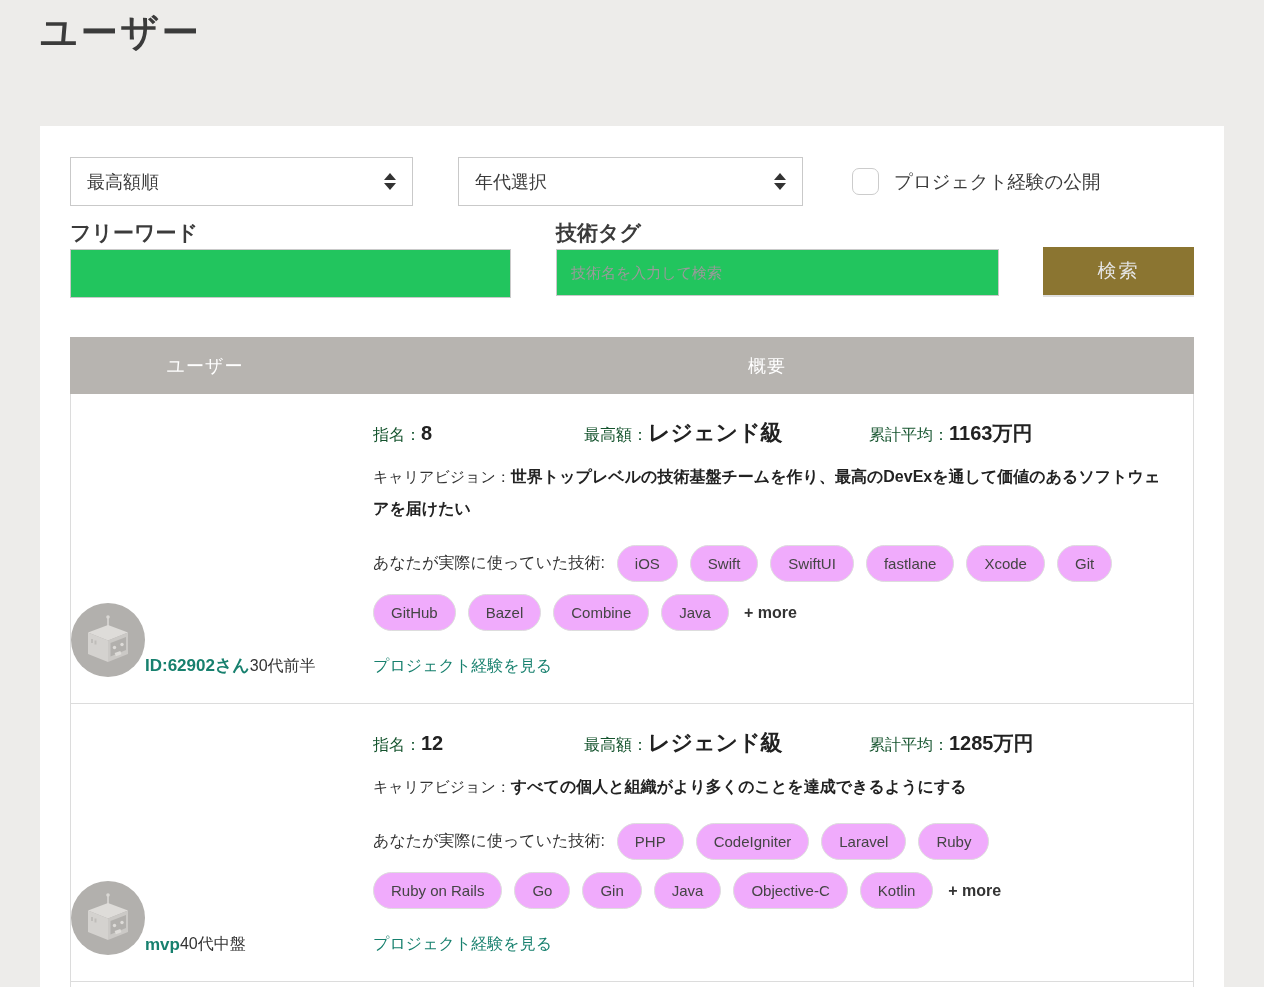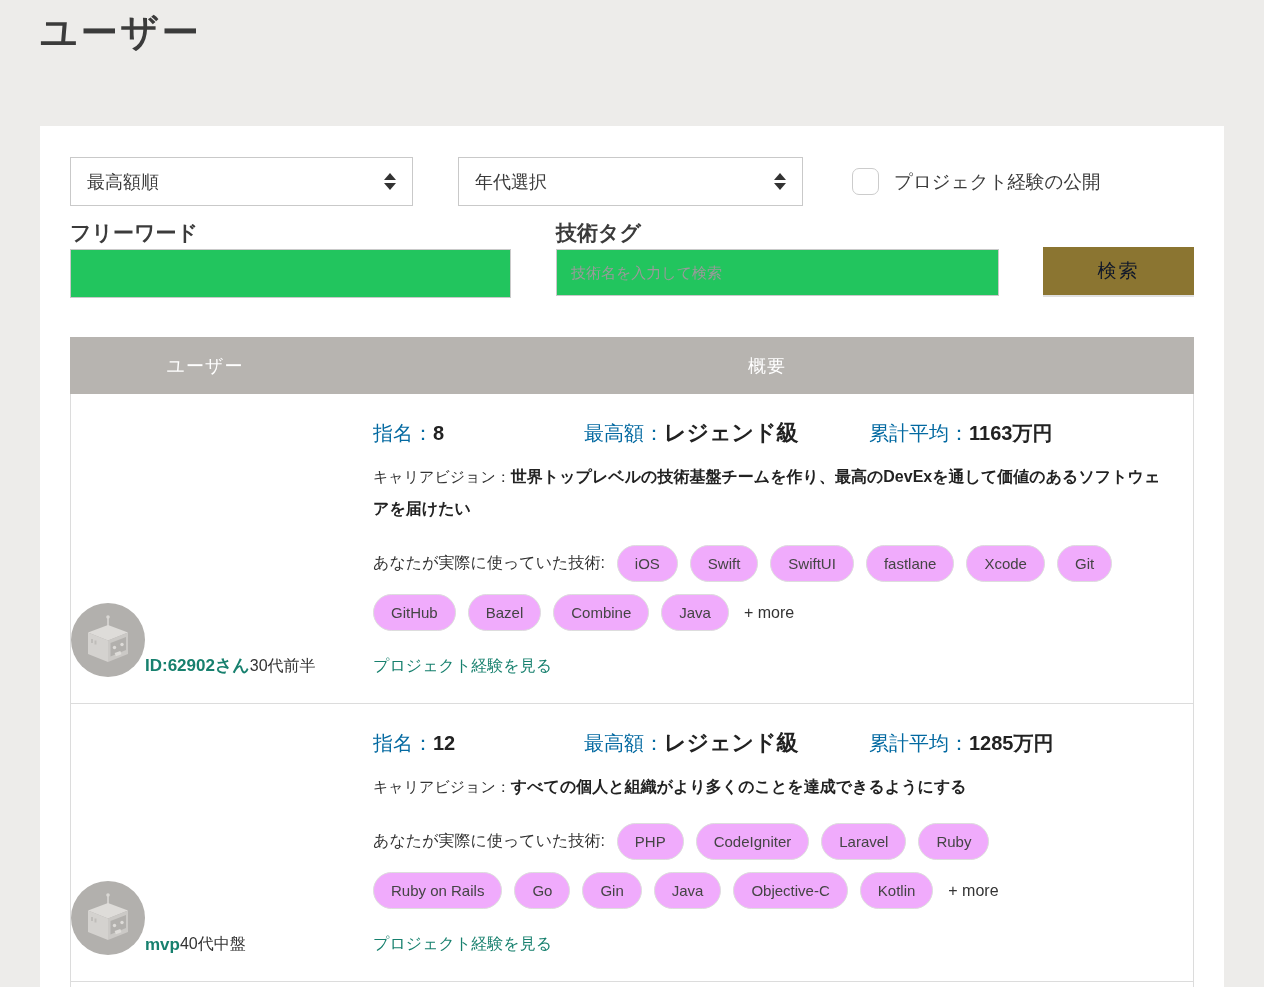--- a/index.html
+++ b/index.html
@@ -60,21 +60,21 @@
     position:absolute; top:92px; height:49px;
     border:1px solid #c9c9c9; background:#22c55e;
     font-size:15px; padding:0 14px; color:#333;
     font-family:inherit;
   }
   .text-input::placeholder { color:#9a9a9a; }
   .in-free { left:0; width:441px; }
   .in-tech { left:486px; width:443px; height:47px; }
   .search-btn {
     position:absolute; left:973px; top:90px; width:151px; height:48px;
-    background:#8b7531; color:#0f172a; border:none; font-size:19px;
+    background:#8b7531; color:#e5e5e5; border:none; font-size:19px;
     font-family:inherit; cursor:pointer; letter-spacing:2px;
     box-shadow:0 2px 0 rgba(0,0,0,0.12);
   }
   
   .user-table { margin-top:39px; }
   .thead {
     display:flex; height:57px; background:#b7b4b0;
     color:#fff; font-size:18px; align-items:center; letter-spacing:1px;
   }
   .th-user { width:270px; text-align:center; }
@@ -90,39 +90,39 @@
     align-items:flex-end; flex:0 0 auto;
   }
   .avatar { width:74px; height:74px; display:block; cursor:pointer; }
   .user-name {
     margin-top:16px; color:#17806e; font-weight:bold;
     font-size:17px; text-decoration:none; cursor:pointer;
   }
   .user-age { margin-top:11px; font-size:16px; color:#333; }
   .col-overview { flex:1; padding:6px 30px 0 32px; }
   .stats { display:flex; align-items:baseline; }
-  .stat-label { font-size:20px; color:#0369a1; }
+  .stat-label { font-size:16px; color:#14532d; }
   .stat-value { font-size:20px; font-weight:bold; color:#222; }
   .stat-value.grade { font-size:22px; }
   .stat-nomination { width:211px; }
   .stat-max { width:285px; }
   .vision { margin-top:13px; line-height:32px; max-width:800px; }
   .vision-label { font-size:15px; color:#333; }
   .vision-text { font-size:16px; font-weight:bold; color:#222; }
   .tech-line {
     display:flex; align-items:center; gap:12px; flex-wrap:wrap;
   }
   .tech-line.first { margin-top:20px; }
   .tech-line.second { margin-top:12px; }
   .tech-label { font-size:16px; color:#333; }
   .tag {
     border:1px solid #ddd; border-radius:21px; background:#f0abfc;
     padding:9px 17px; font-size:15px; color:#444; white-space:nowrap;
   }
-  .more { font-size:16px; color:#333; margin-left:3px; }
+  .more { font-size:16px; color:#333; margin-left:3px;font-weight:bold; }
   .project-link {
     display:inline-block; margin-top:25px; font-size:16px;
     color:#17806e; text-decoration:none; cursor:pointer;
   }
   .trow.stub { height:9px; padding:0; }
 </style>
 </head>
 <body>
 
 <h1 class="page-title">ユーザー</h1>

